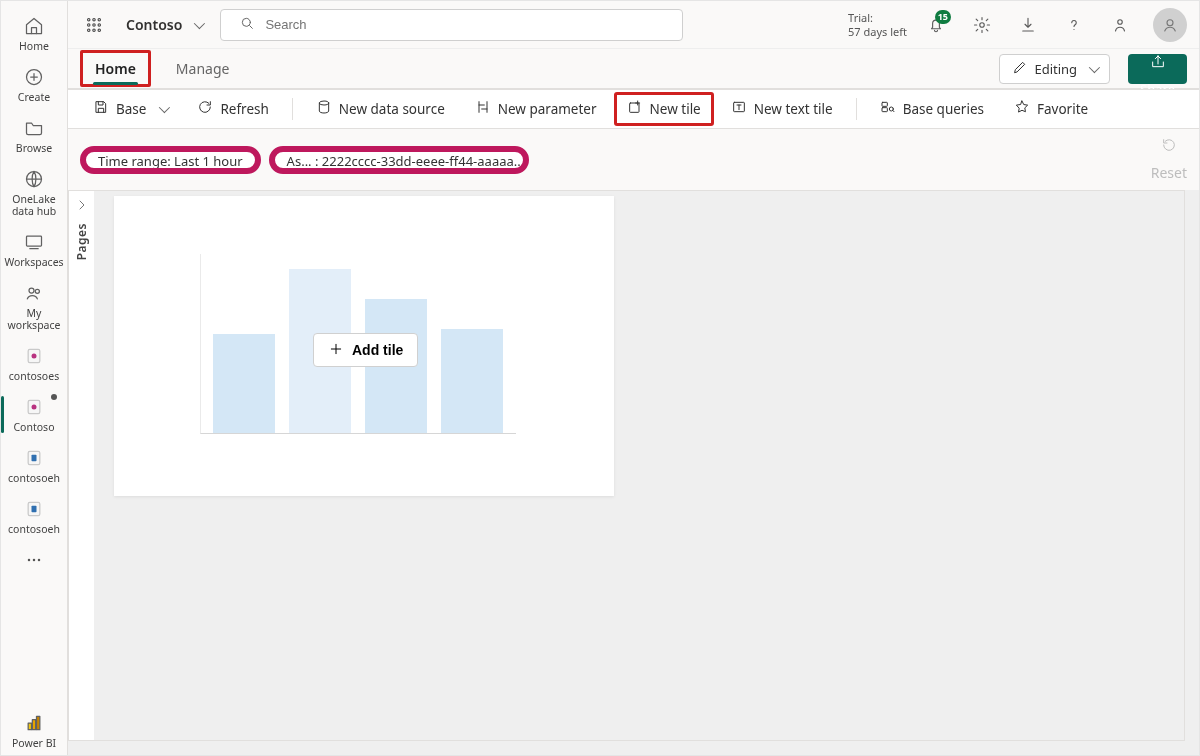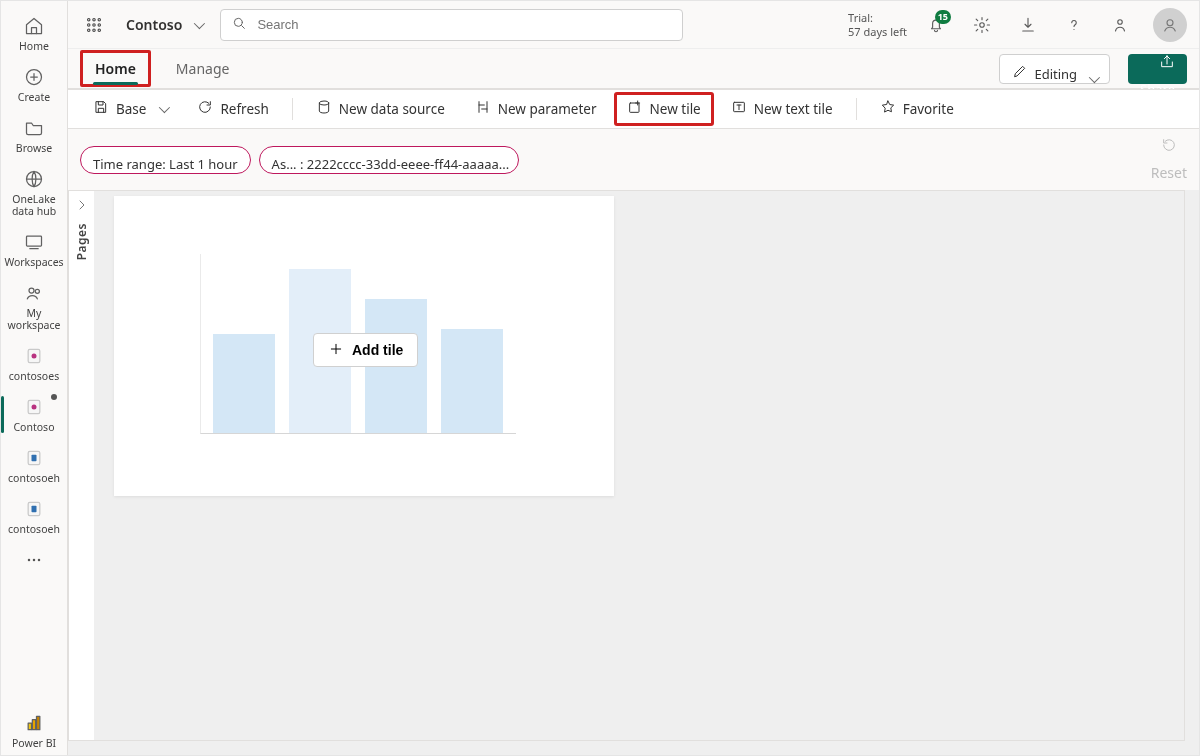--- a/index.html
+++ b/index.html
@@ -22,45 +22,45 @@
   .rail-item.active::before { content:""; position:absolute; left:0; top:6px; bottom:6px; width:3px; background:var(--accent); border-radius:2px; }
   .rail .icon { width:22px; height:22px; display:flex; align-items:center; justify-content:center; color:var(--icon); }
   .rail .dot-badge { position:absolute; top:4px; right:10px; width:6px; height:6px; border-radius:50%; background:#555; }
   .rail-spacer { flex:1; }
   
   .main { flex:1; display:flex; flex-direction:column; min-width:0; }
   
   .ghead { height:48px; display:flex; align-items:center; padding:0 12px; gap:12px; background:var(--bg); border-bottom:1px solid #eee; }
   .waffle { width:28px; height:28px; display:flex; align-items:center; justify-content:center; color:#424242; cursor:pointer; }
   .org { display:flex; align-items:center; gap:6px; font-size:14px; font-weight:600; cursor:pointer; padding:4px 6px; }
-  .search { flex:0 0 auto; width:463px; height:32px; background:#fff; border:1px solid #cfcfcf; border-radius:4px; display:flex; align-items:center; gap:8px; padding:0 10px; color:#666; }
+  .search { flex:0 0 auto; width:463px; height:32px; background:#fff; border:1px solid #cfcfcf; border-radius:4px; display:flex; align-items:center; gap:8px; padding:0 18px; color:#666; }
   .search input { border:none; outline:none; flex:1; font-size:13px; background:transparent; }
   .ghead-spacer { flex:1; }
   .trial { text-align:left; font-size:11px; line-height:14px; color:#555; margin-right:0; }
   .ghead-ico { width:34px; height:34px; display:flex; align-items:center; justify-content:center; color:#5a5a5a; cursor:pointer; position:relative; border-radius:4px; }
   .bell-badge { position:absolute; top:2px; right:2px; min-width:16px; height:14px; padding:0 3px; border-radius:8px; background:#107c41; color:#fff; font-size:9px; font-weight:700; display:flex; align-items:center; justify-content:center; }
   .avatar { width:34px; height:34px; border-radius:50%; background:#d0d0d0; display:flex; align-items:center; justify-content:center; color:#777; margin-left:4px; }
   
   .tabstrip { display:flex; align-items:center; padding:0 12px; background:var(--bg); border-bottom:1px solid var(--border); height:40px; gap:10px; }
   .tab { padding:6px 12px; font-size:14px; color:#666; cursor:pointer; border:3px solid transparent; border-radius:2px; position:relative; }
   .tab.active { color:#222; font-weight:600; }
   .tab.active::after { content:""; position:absolute; left:10px; right:10px; bottom:-1px; height:3px; background:var(--accent); border-radius:2px; }
   .tab.hl { border-color: var(--hl); }
   .tabstrip-spacer { flex:1; }
-  .btn { display:inline-flex; align-items:flex-end; gap:6px; height:30px; padding:0 12px; border-radius:4px; font-size:13px; cursor:pointer; }
+  .btn { display:inline-flex; align-items:center; gap:6px; height:30px; padding:0 12px; border-radius:4px; font-size:13px; cursor:pointer; }
   .btn-outline { background:#fff; border:1px solid #cfcfcf; color:#333; }
   .btn-primary { background:var(--accent); color:#fff; }
   
   .cmdbar { display:flex; align-items:center; padding:0 12px; background:#fff; border-top:1px solid var(--border); border-bottom:1px solid var(--border); height:40px; gap:4px; }
   .cmd { display:inline-flex; align-items:center; gap:7px; padding:4px 10px; border-radius:3px; color:#333; cursor:pointer; font-size:13.5px; border:3px solid transparent; }
   .cmd.hl { border-color: var(--hl); }
   .cmd-sep { width:1px; height:22px; background:var(--border); margin:0 6px; }
   
   .chiprow { display:flex; align-items:center; padding:8px 12px; gap:8px; background:var(--bg); }
-  .chip { display:inline-flex; align-items:flex-end; height:28px; padding:0 12px; background:#fff; border:1px solid #be185d; border-radius:14px; font-size:13px; color:#333; cursor:pointer; max-width:260px; overflow:hidden; white-space:nowrap; text-overflow:ellipsis; }
+  .chip { display:inline-flex; align-items:flex-start; height:28px; padding:0 12px; background:#fff; border:6px solid #be185d; border-radius:14px; font-size:13px; color:#333; cursor:pointer; max-width:260px; overflow:hidden; white-space:nowrap; text-overflow:ellipsis; }
   .chiprow-spacer { flex:1; }
   .reset { display:inline-flex; align-items:center; gap:6px; color:#bdbdbd; font-size:14px; cursor:default;flex-direction:column; }
   
   .canvas-wrap { flex:1; display:flex; background:#efefef; padding:0 14px 14px 0; min-height:0; }
   .pages-gutter { width:26px; background:#fff; border:1px solid var(--border); border-right:none; display:flex; flex-direction:column; align-items:center; padding-top:6px; }
   .pages-gutter .chev { color:#777; margin-bottom:6px; }
   .pages-label { writing-mode: vertical-rl; transform: rotate(180deg); font-size:12px; font-weight:600; color:#444; letter-spacing:.5px; }
   .canvas { flex:1; background:#efefef; border:1px solid var(--border); border-left:none; position:relative; }
   .tile { position:absolute; left:20px; top:5px; width:500px; height:300px; background:#fff; box-shadow:0 1px 3px rgba(0,0,0,.08); }
   .tile-chart { position:absolute; left:86px; top:58px; width:316px; height:180px; display:flex; align-items:flex-end; gap:14px; border-bottom:1px solid #d6d6d6; border-left:1px solid #eaeaea; padding-left:12px; }
@@ -325,20 +325,29 @@
         <span>New tile</span>
       </div>
       <div class="cmd">
         <span><svg class="ic" viewBox="0 0 24 24" stroke="#2f6fb0">
               <rect x="4" y="5" width="16" height="14" rx="1"></rect>
               <path d="M9 9h6M12 9v7"></path>
             </svg></span>
         <span>New text tile</span>
       </div>
       <div class="cmd-sep"></div>
+      <div class="cmd">
+        <span><svg class="ic" viewBox="0 0 24 24">
+              <rect x="3" y="5" width="8" height="6" rx="1"></rect>
+              <rect x="3" y="13" width="8" height="6" rx="1"></rect>
+              <circle cx="17" cy="15" r="3"></circle>
+              <path d="m21 19-2-2"></path>
+            </svg></span>
+        <span>Base queries</span>
+      </div>
       <div class="cmd">
         <span><svg class="ic" viewBox="0 0 24 24">
               <path d="m12 3 2.6 5.3 5.9.9-4.3 4.1 1 5.8L12 16.9l-5.2 2.7 1-5.8L3.5 9.2l5.9-.9z"></path>
             </svg></span>
         <span>Favorite</span>
       </div>
     </div>
 
     <div class="chiprow">
       <div class="chip">

